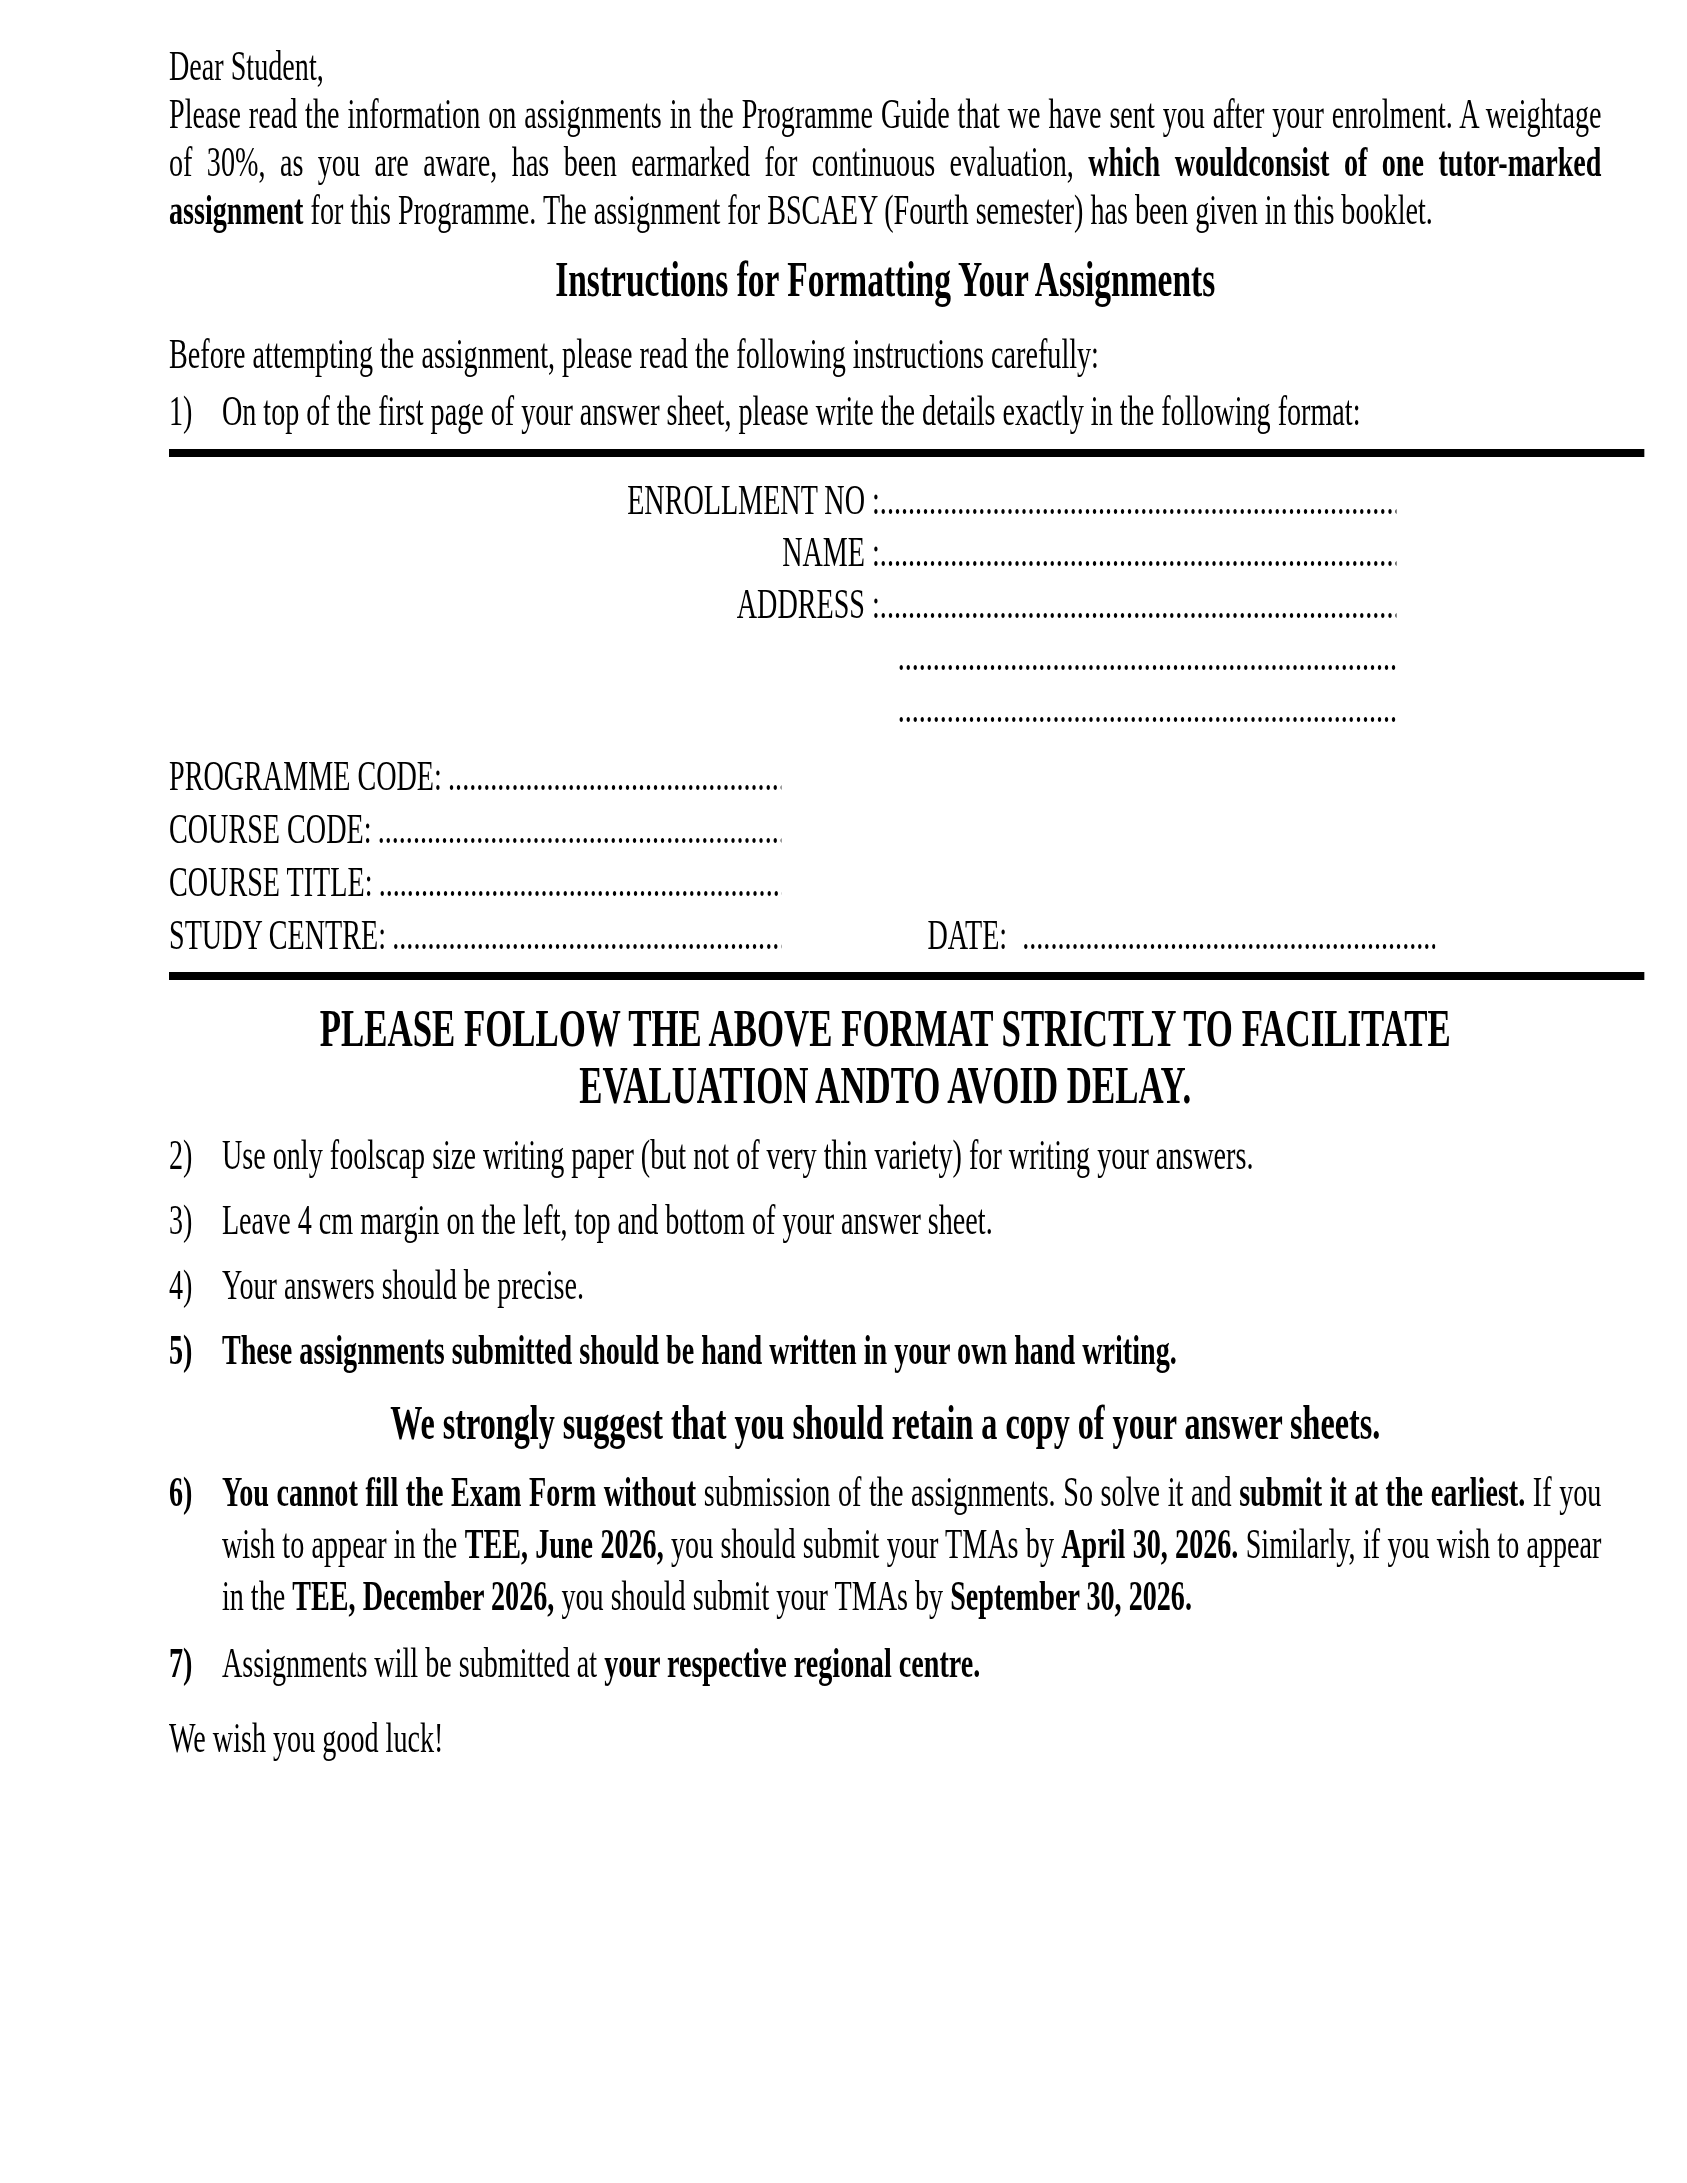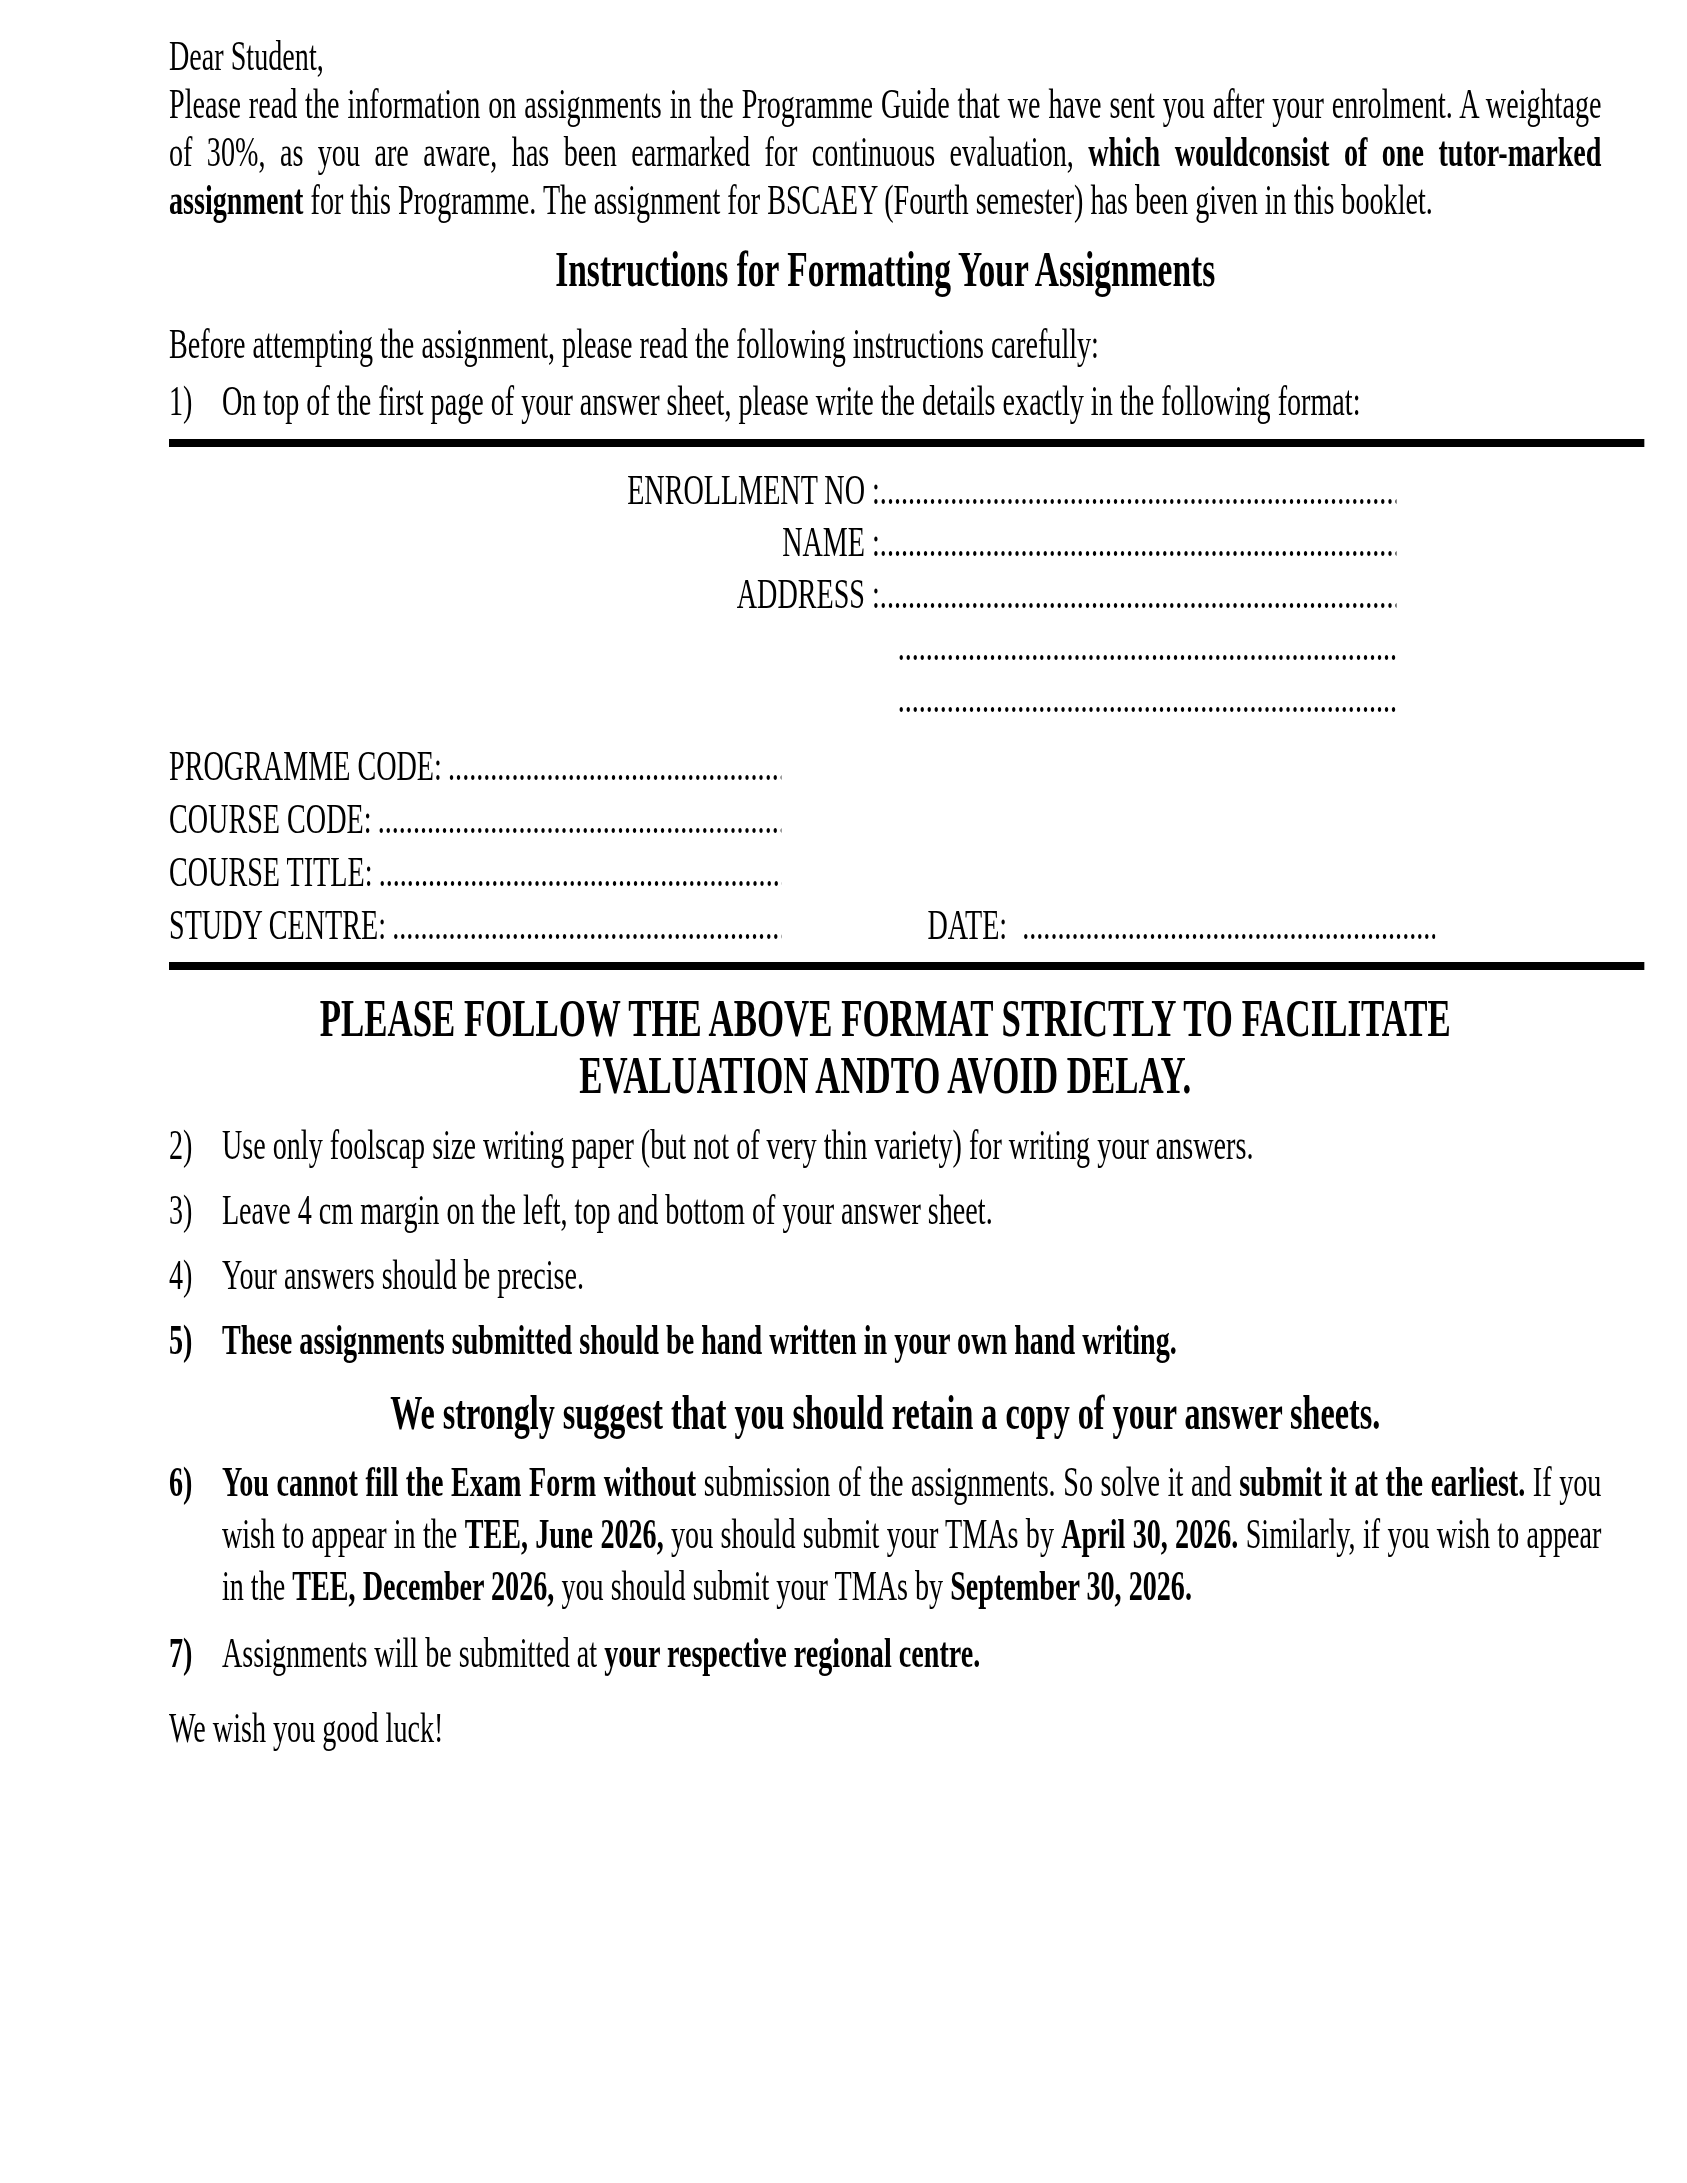--- a/index.html
+++ b/index.html
@@ -1,21 +1,21 @@
 <!DOCTYPE html>
 <html style="font-size:10.6px"><head>
 <meta charset="utf-8">
 <style>
   html,body{margin:0;padding:0;}
   body{
     width:1687px;height:2183px;background:#ffffff;color:#000;
     font-family:"Liberation Serif","DejaVu Serif",serif;
     overflow:hidden;box-sizing:border-box;
   }
-  .sheet{padding:32px 0 0 169px;font-family:Liberation Serif, serif;}
+  .sheet{padding:42px 0 0 169px;font-family:Liberation Serif, serif;}
   
   .scale{width:2138px;transform:scaleX(0.67);transform-origin:0 0;font-size:42px;line-height:48px;}
   .b{font-weight:bold;}
   .justify{text-align:justify;}
   .greeting{line-height:48px;}
   .intro{line-height:48px;}
   h1.doc-title{font-size:50px;line-height:56px;margin:17px 0 22.5px 0;font-weight:bold;text-align:center;}
   .before-note{margin:20px 0 9.3px 0;}
   .item{display:flex;align-items:baseline;margin-top:16px;}
   .item .num{width:79px;flex:none;}

